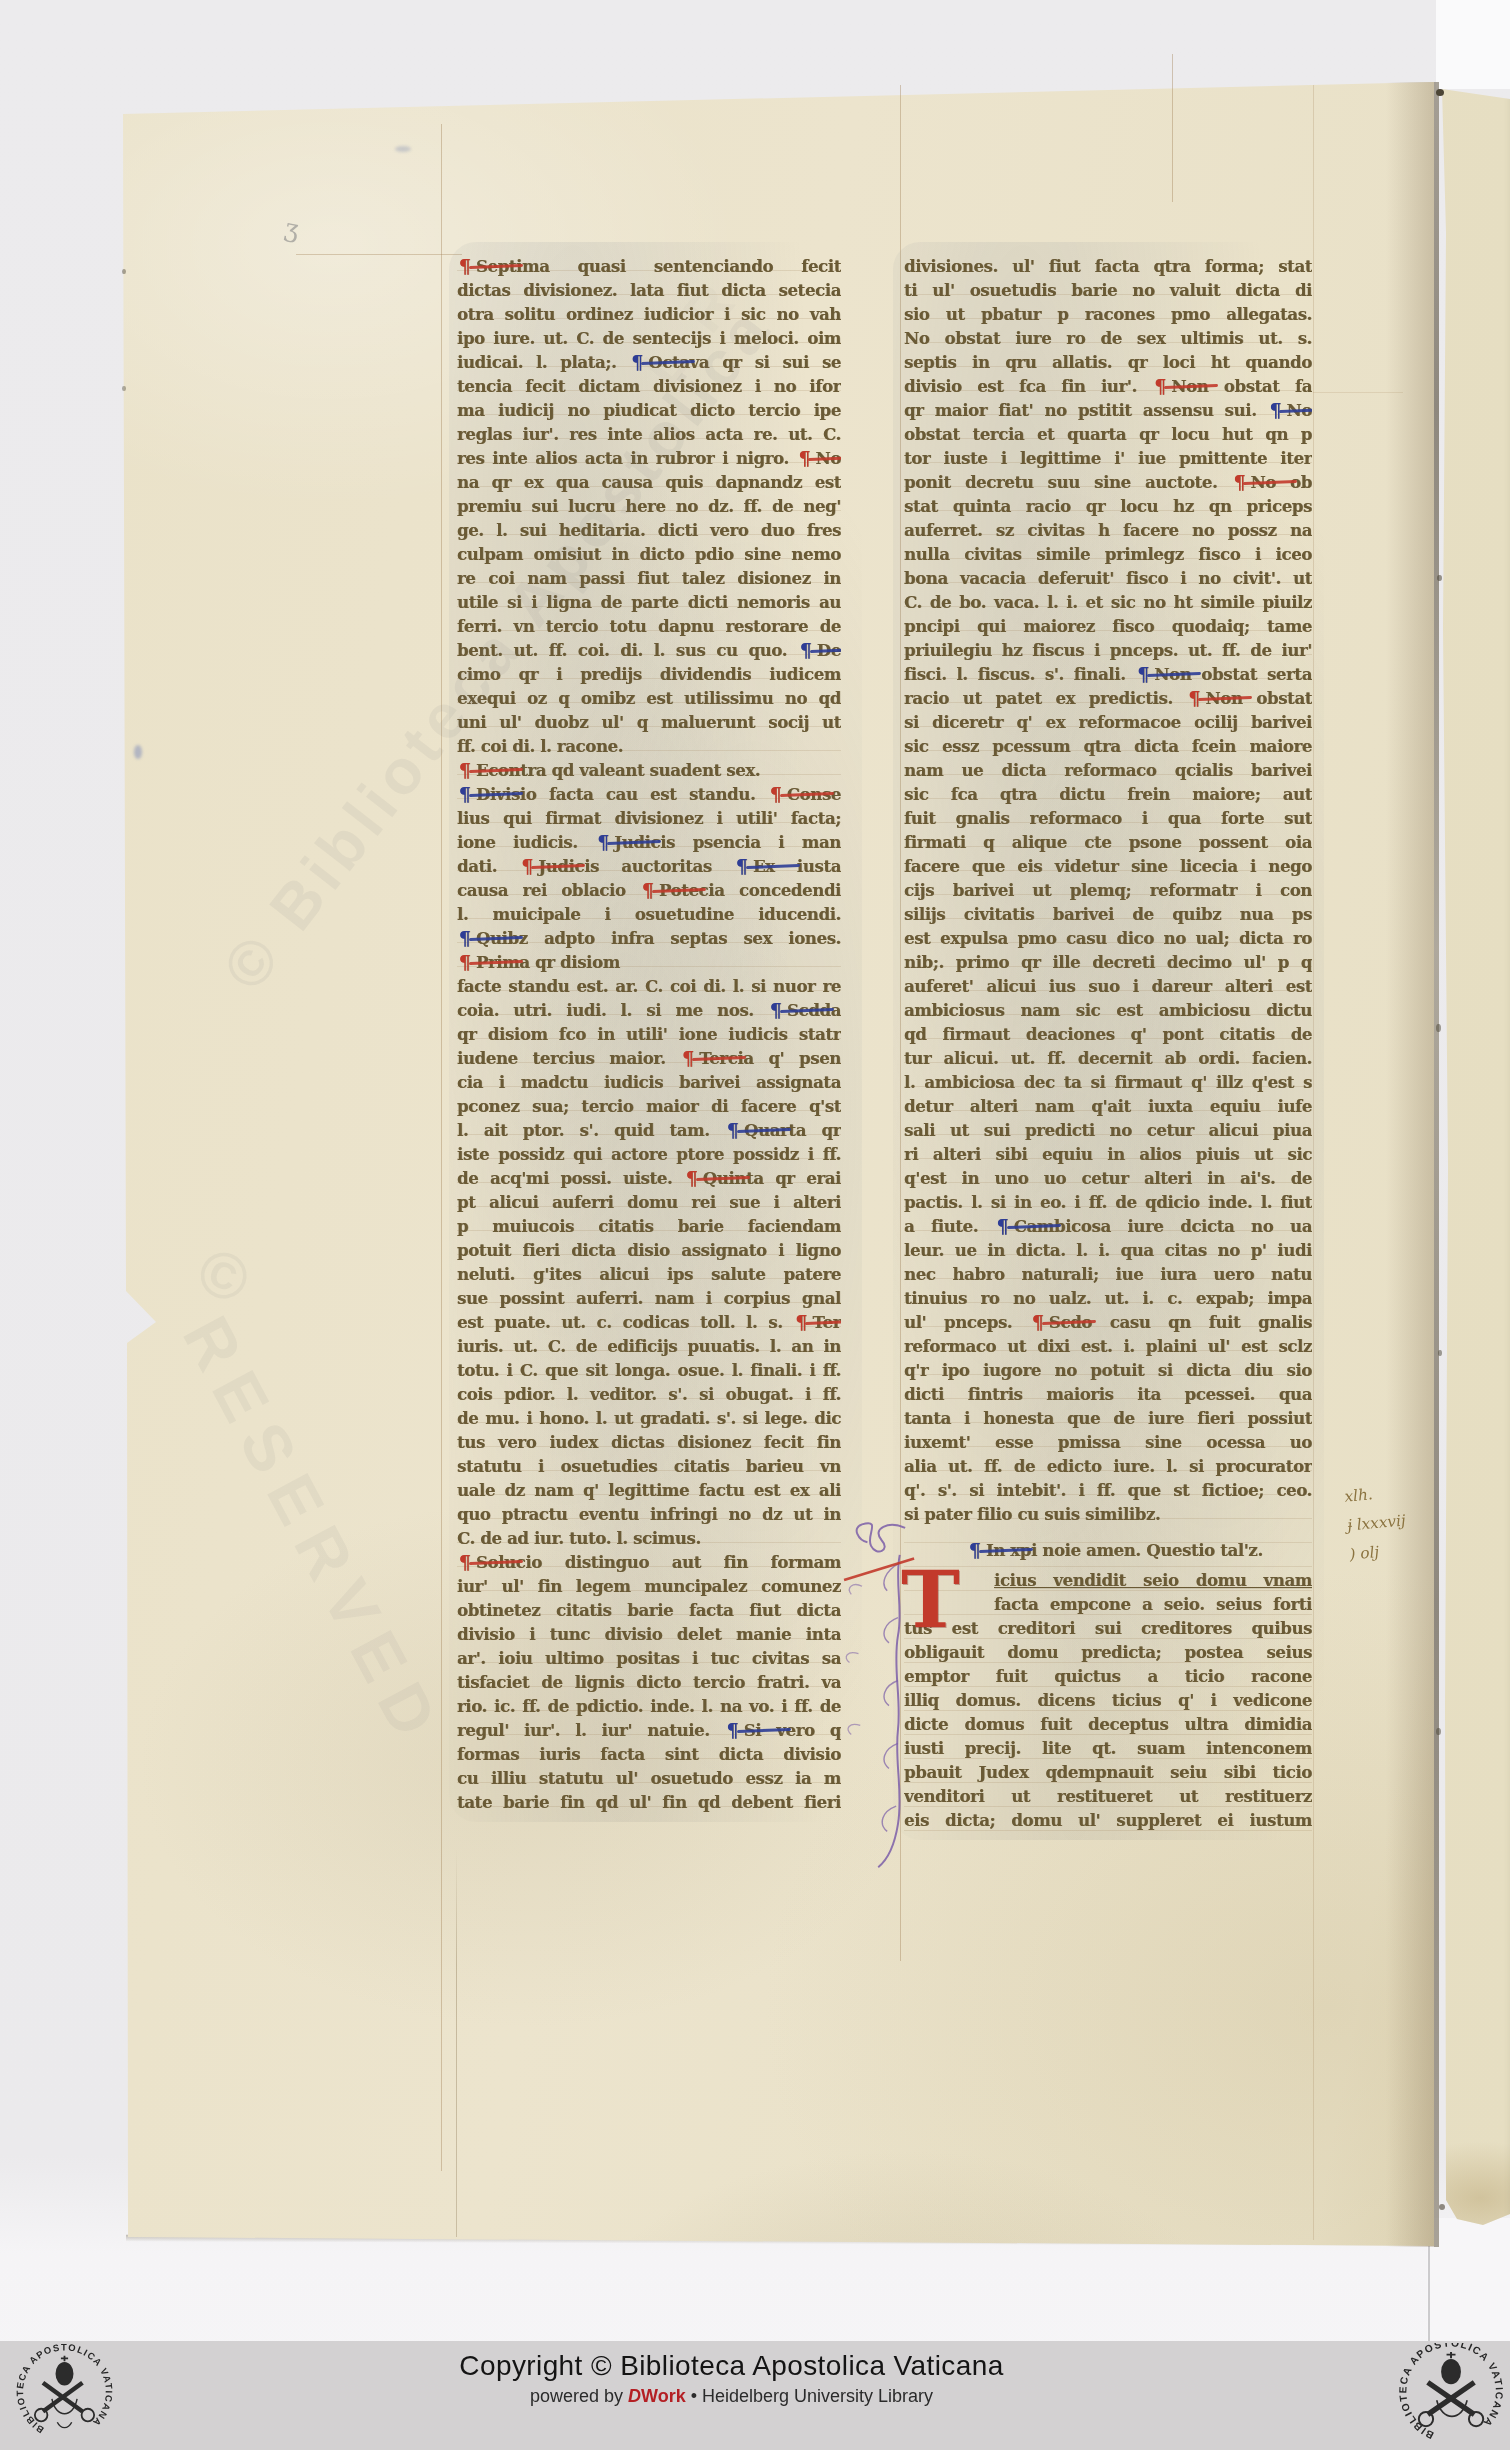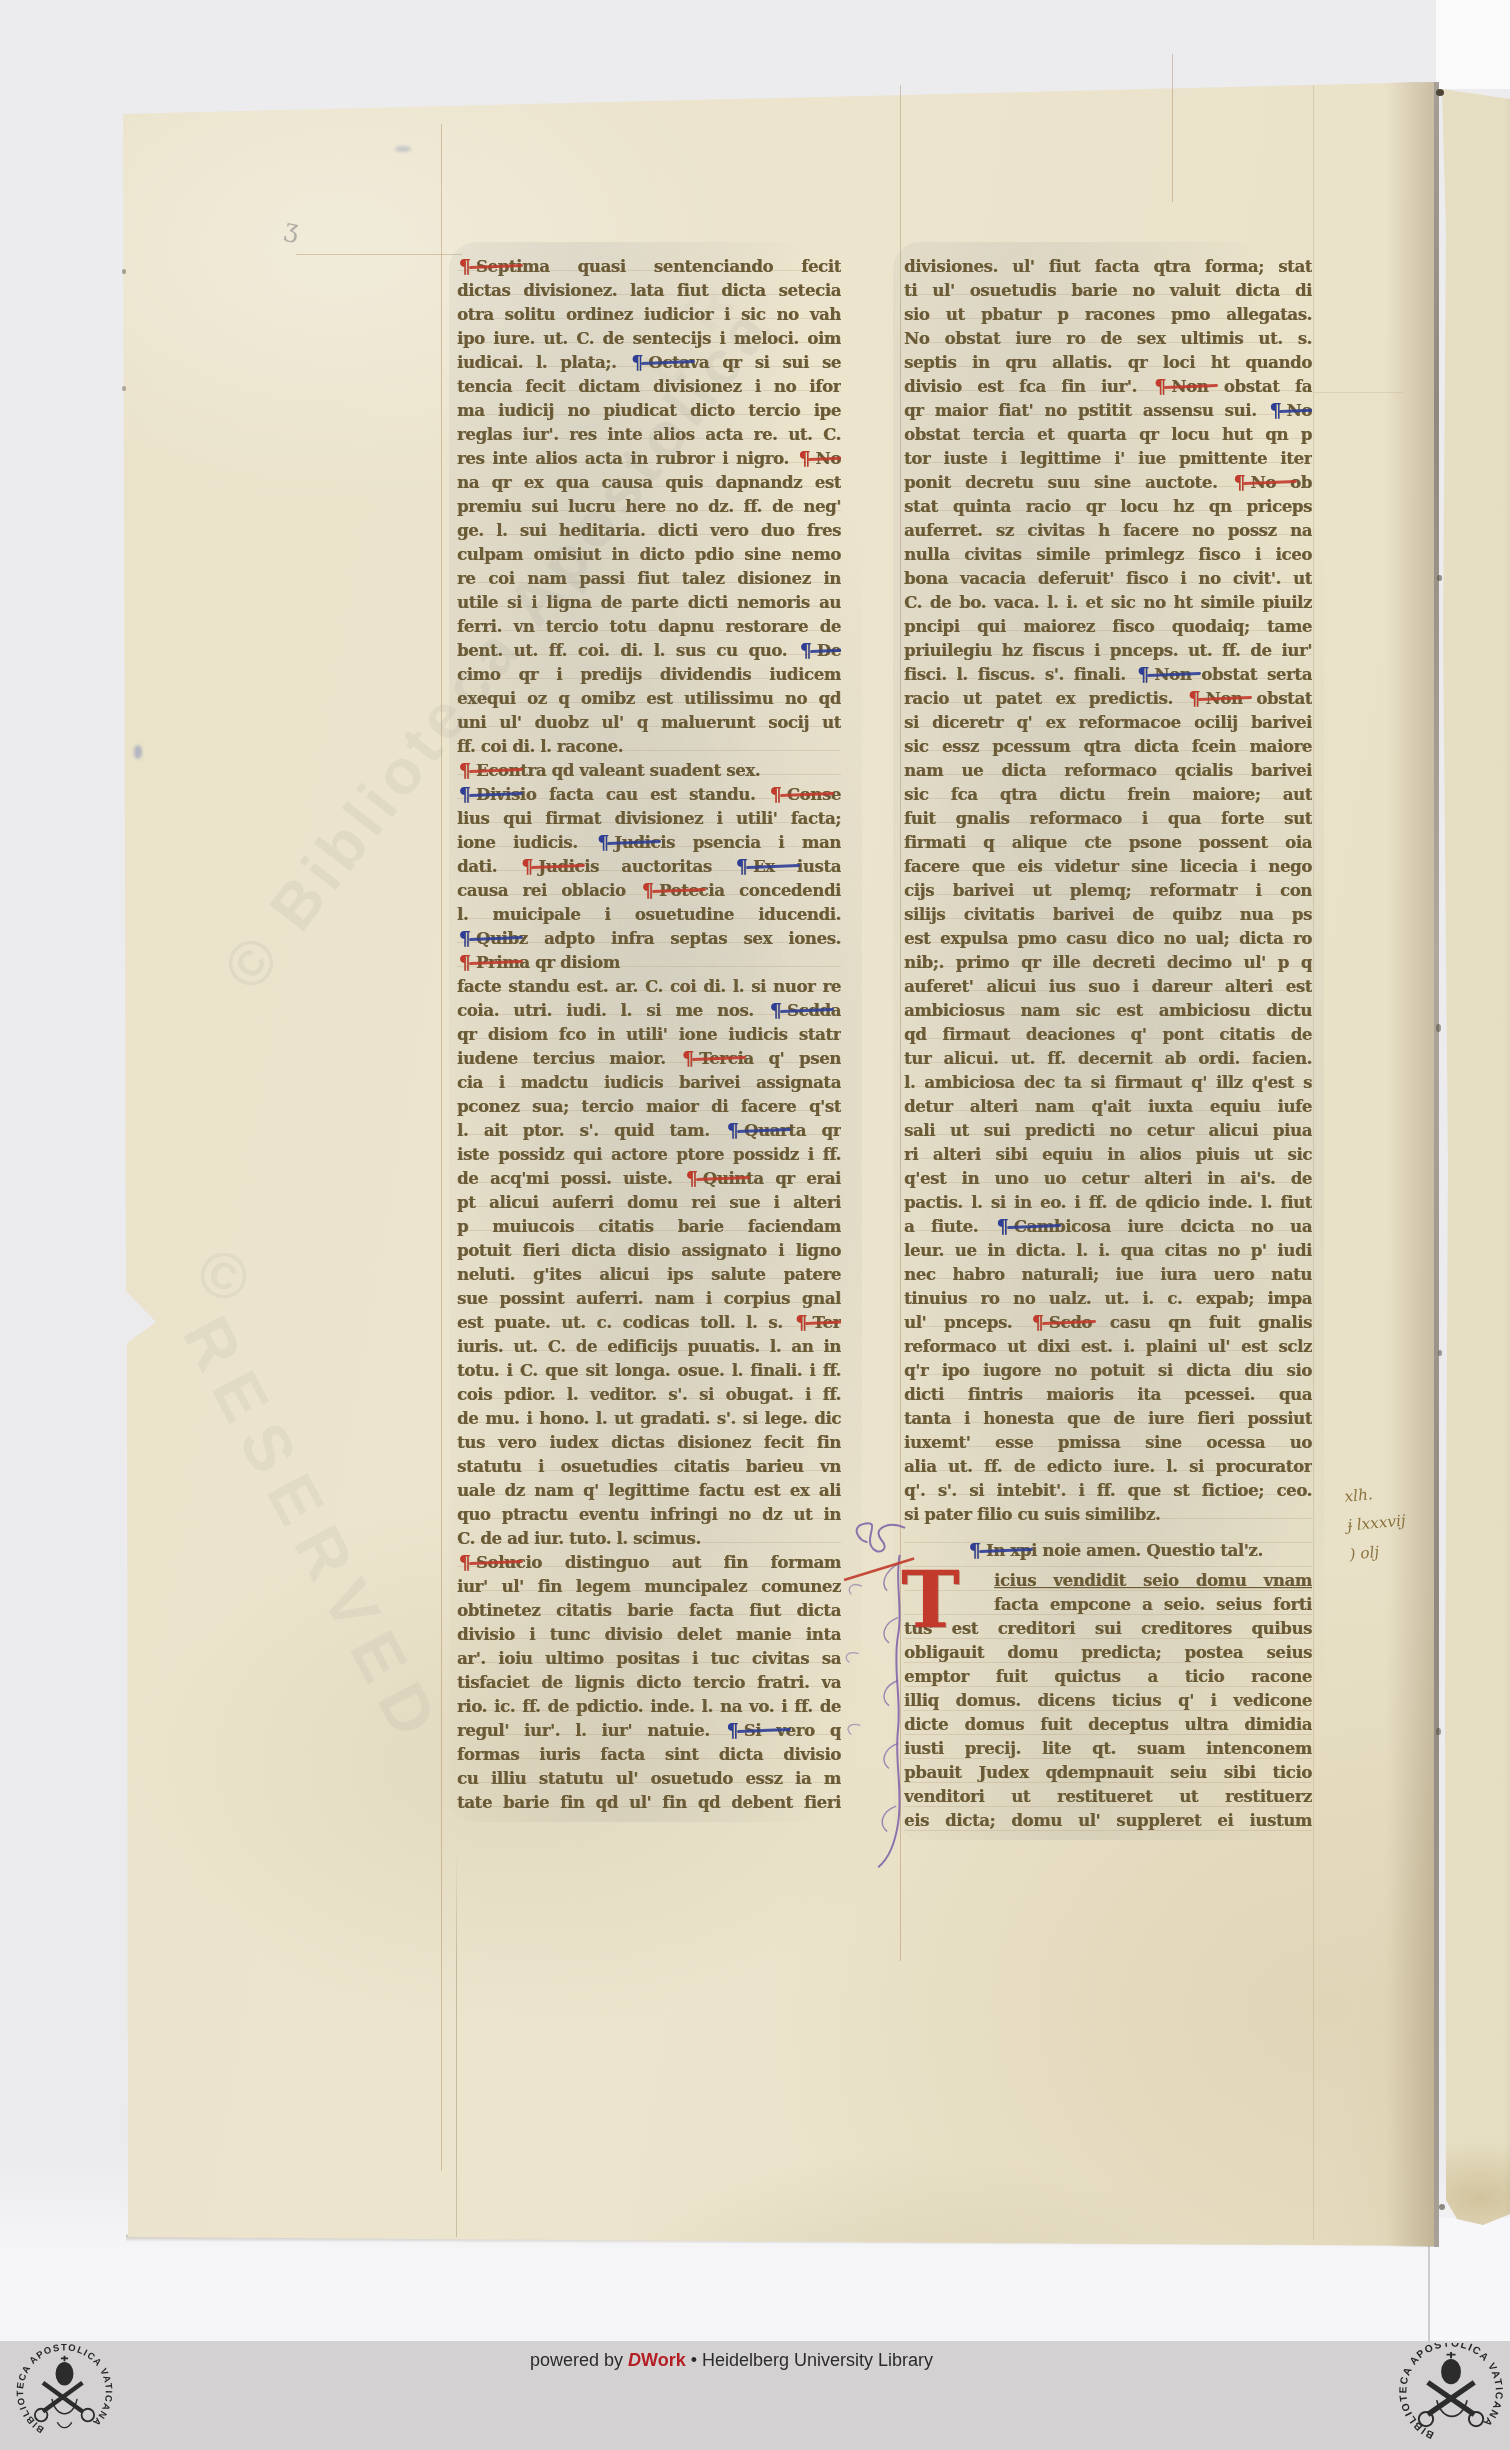--- a/index.html
+++ b/index.html
@@ -277,20 +277,21 @@
 
   <div id="wm-layer">
       <div class="watermark" style="left: 208px; top: 959px; font-size: 63px; letter-spacing: 6.3px; opacity: 0.3; transform: rotate(-52deg); transform-origin: left top;">© Biblioteca Apostolica</div>
       <div class="watermark" style="left: 214px; top: 1232px; font-size: 65px; letter-spacing: 0px; opacity: 0.28; transform: rotate(20deg); transform-origin: left top;">©</div>
       <div class="watermark" style="left: 235px; top: 1304px; font-size: 66px; letter-spacing: 14.4px; opacity: 0.28; transform: rotate(62deg); transform-origin: left top;">RESERVED</div>
       <div class="watermark" style="left: 628px; top: 357px; font-size: 57px; letter-spacing: 9px; opacity: 0.12; transform: rotate(-52deg); transform-origin: left top;">L R</div>
     </div>
 
   <div class="footer">
     <div class="footer-text">
+      <div class="f1">Copyright © Biblioteca Apostolica Vaticana</div>
       <div class="f3"><span>powered by </span><span class="dwork-d">D</span><span class="dwork-rest">Work</span><span> • Heidelberg University Library</span></div>
     </div>
   </div>
 
   <svg class="logo left" width="97" height="101" viewBox="0 0 108 112">
     <defs>
         <path id="lc1" d="M54,100 a46,46 0 1,1 0.01,0"></path>
       </defs>
     <g stroke="#2c2c2c" fill="none" stroke-width="2">
       <ellipse cx="54" cy="34" rx="9" ry="12" fill="#2c2c2c"></ellipse>

